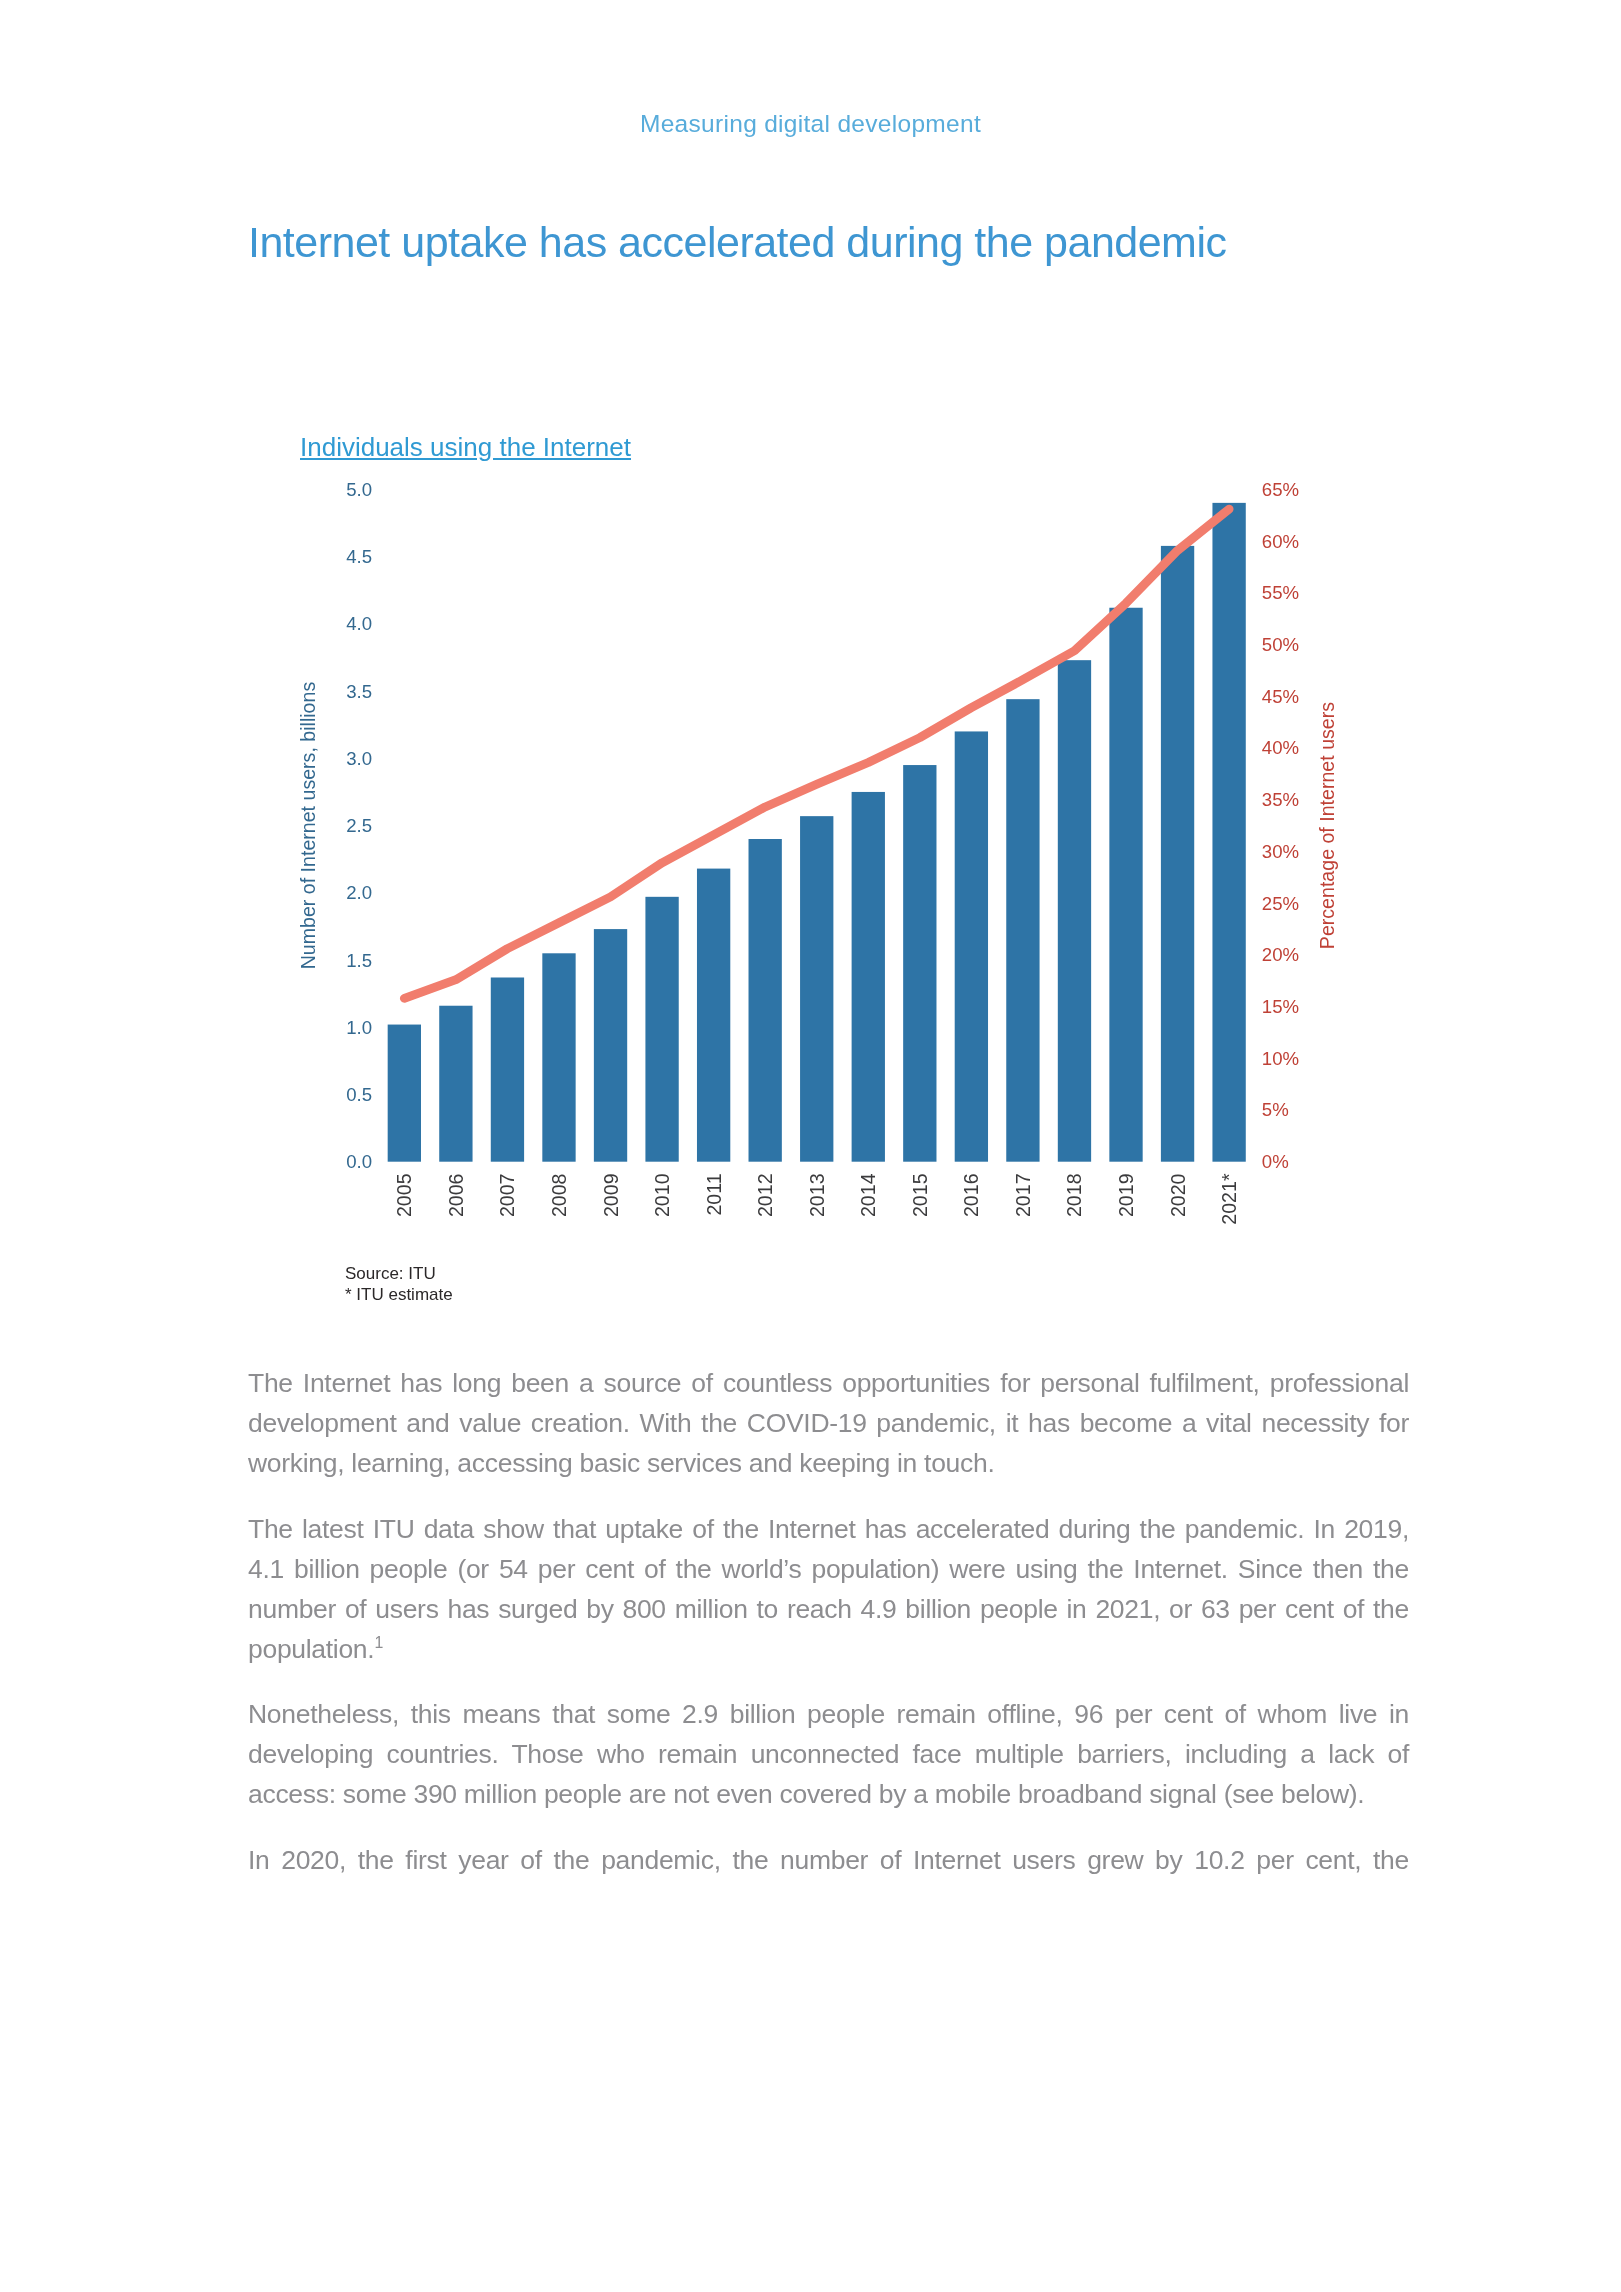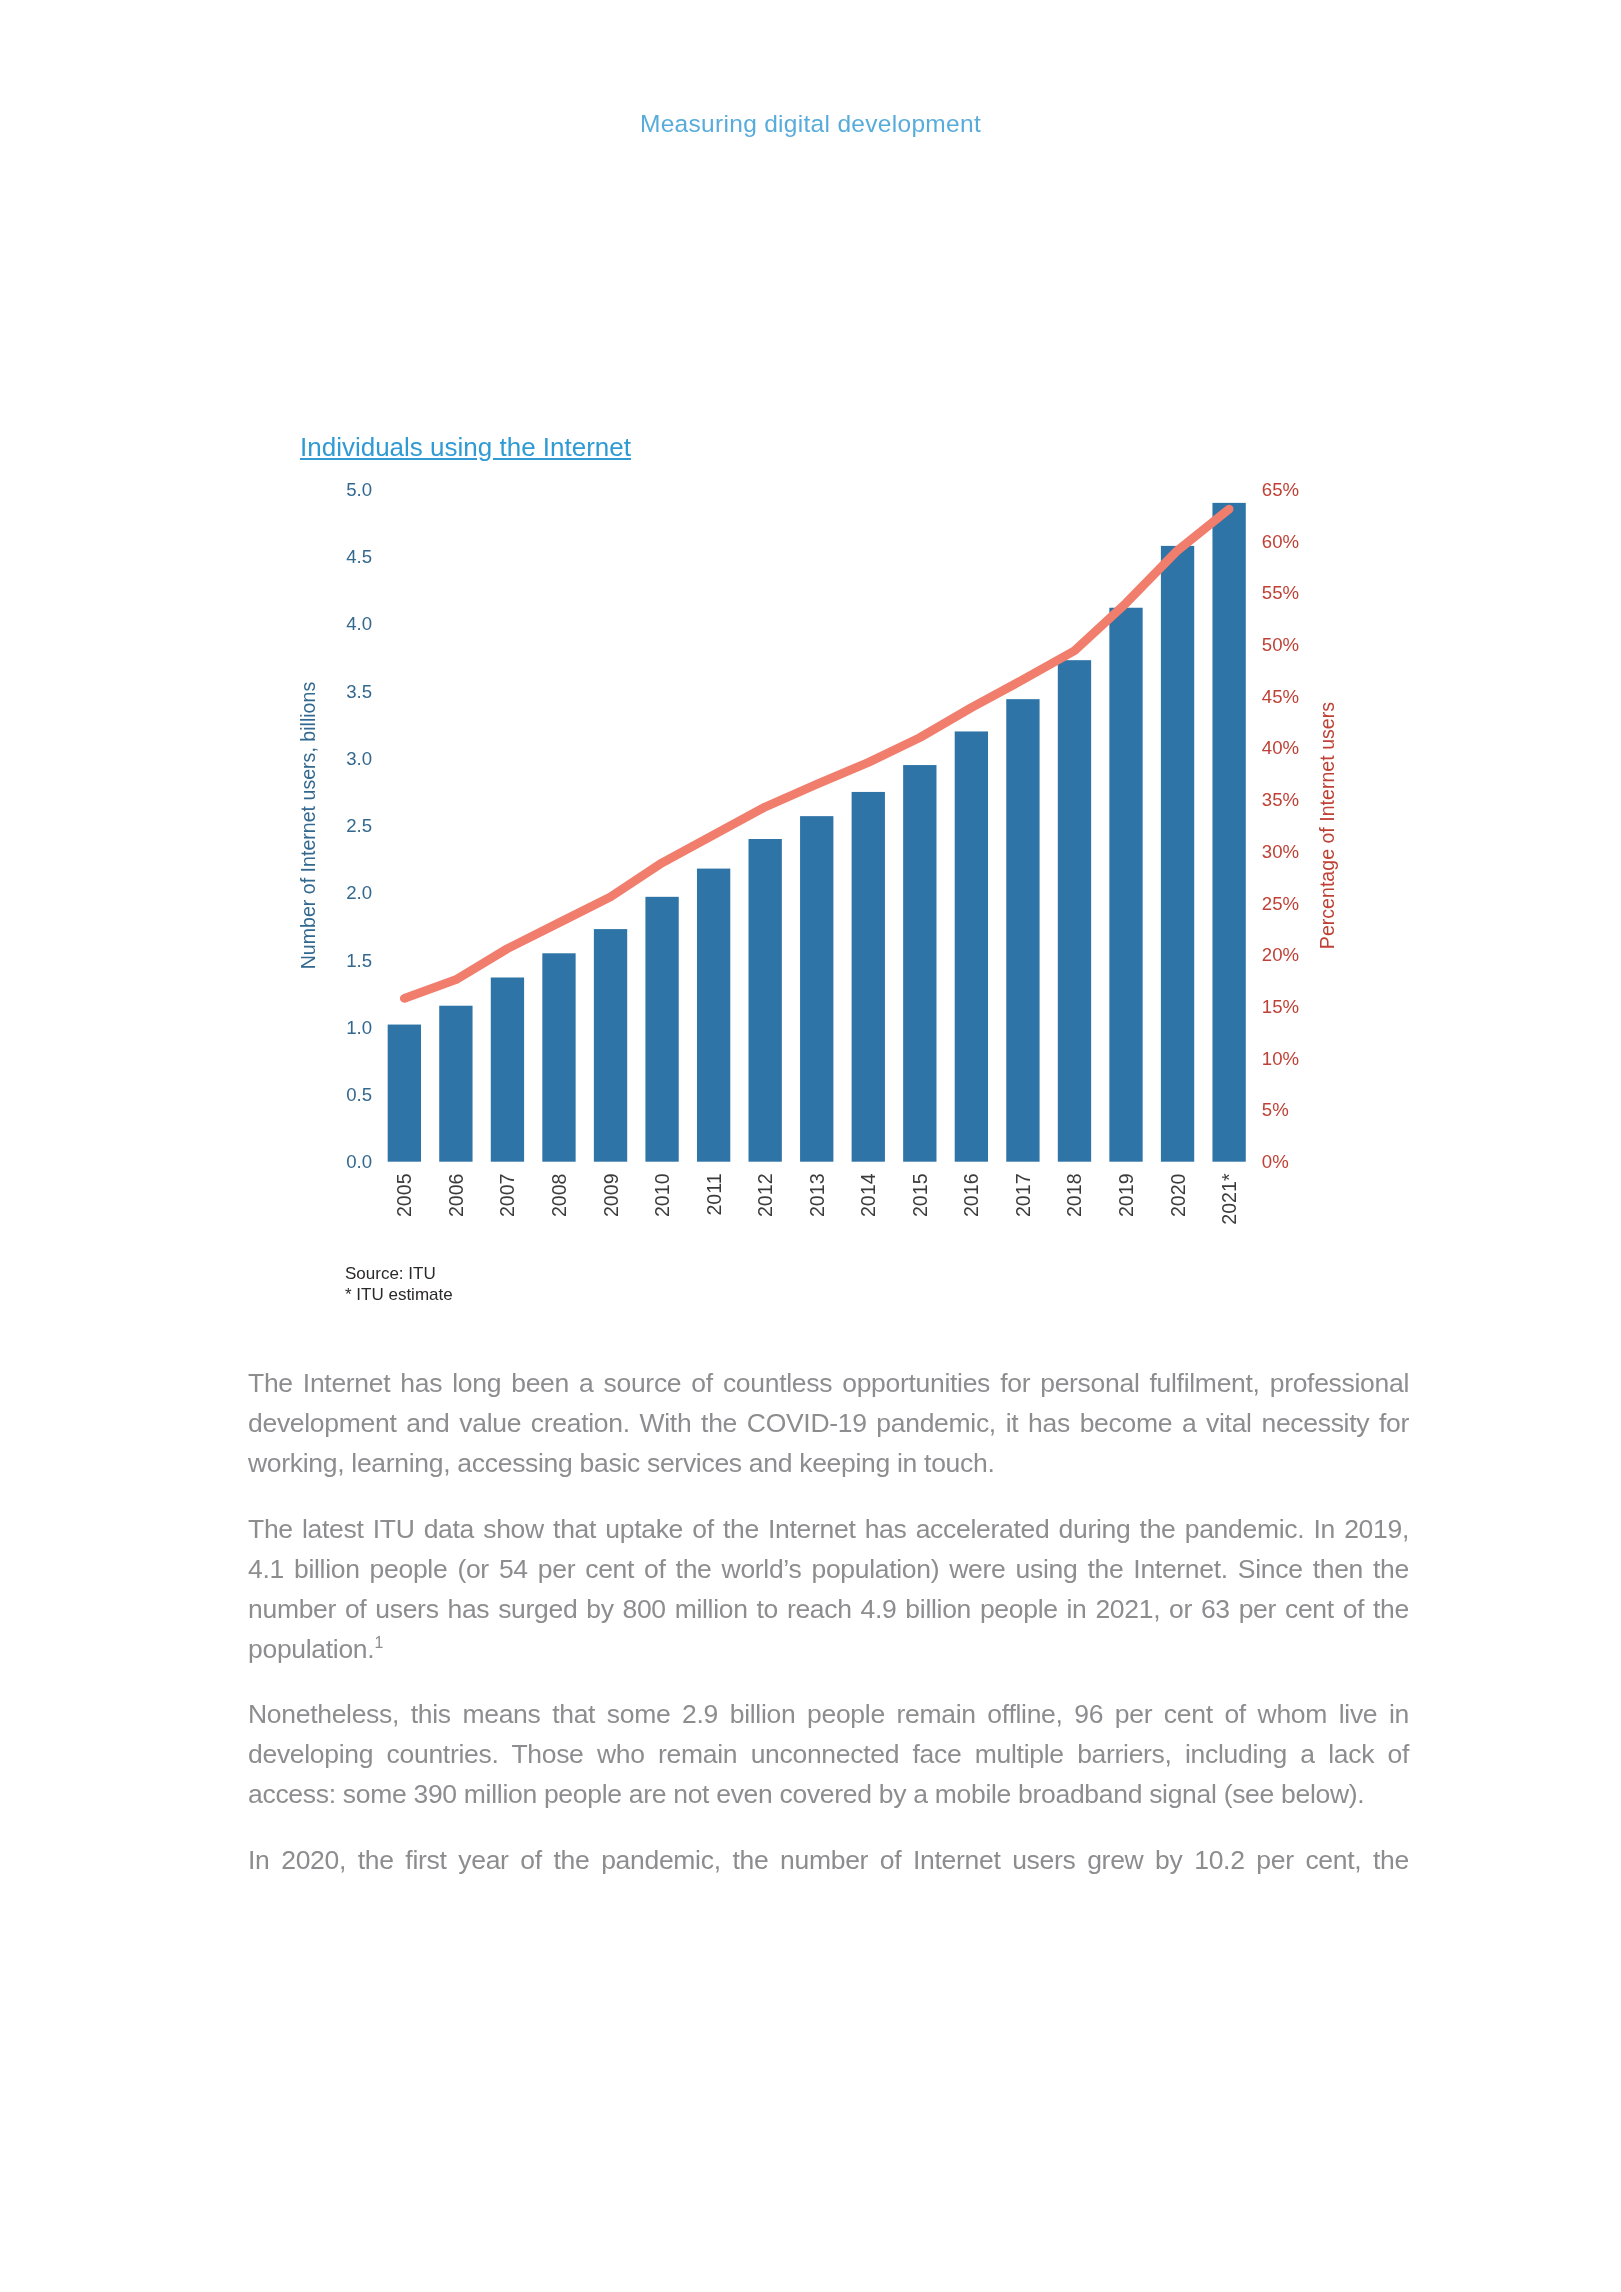--- a/index.html
+++ b/index.html
@@ -110,20 +110,21 @@
     justify-content: center;
   }
 </style>
 </head>
 <body>
 
 <div class="page">
 
   <div class="header">Measuring digital development</div>
 
+  <h1 class="title">Internet uptake has accelerated during the pandemic</h1>
 
   <figure class="chart-figure">
     <div class="chart-title">Individuals using the Internet</div>
     <svg class="chart-svg" width="1078" height="863" viewBox="0 0 1100 880" aria-hidden="true">
         <rect x="116" y="590.056" width="34" height="139.944" fill="#2e74a6"></rect>
         <rect x="168.6" y="570.848" width="34" height="159.152" fill="#2e74a6"></rect>
         <rect x="221.2" y="542.0360000000001" width="34" height="187.964" fill="#2e74a6"></rect>
         <rect x="273.8" y="517.34" width="34" height="212.66" fill="#2e74a6"></rect>
         <rect x="326.4" y="492.644" width="34" height="237.35599999999997" fill="#2e74a6"></rect>
         <rect x="379" y="459.716" width="34" height="270.284" fill="#2e74a6"></rect>

